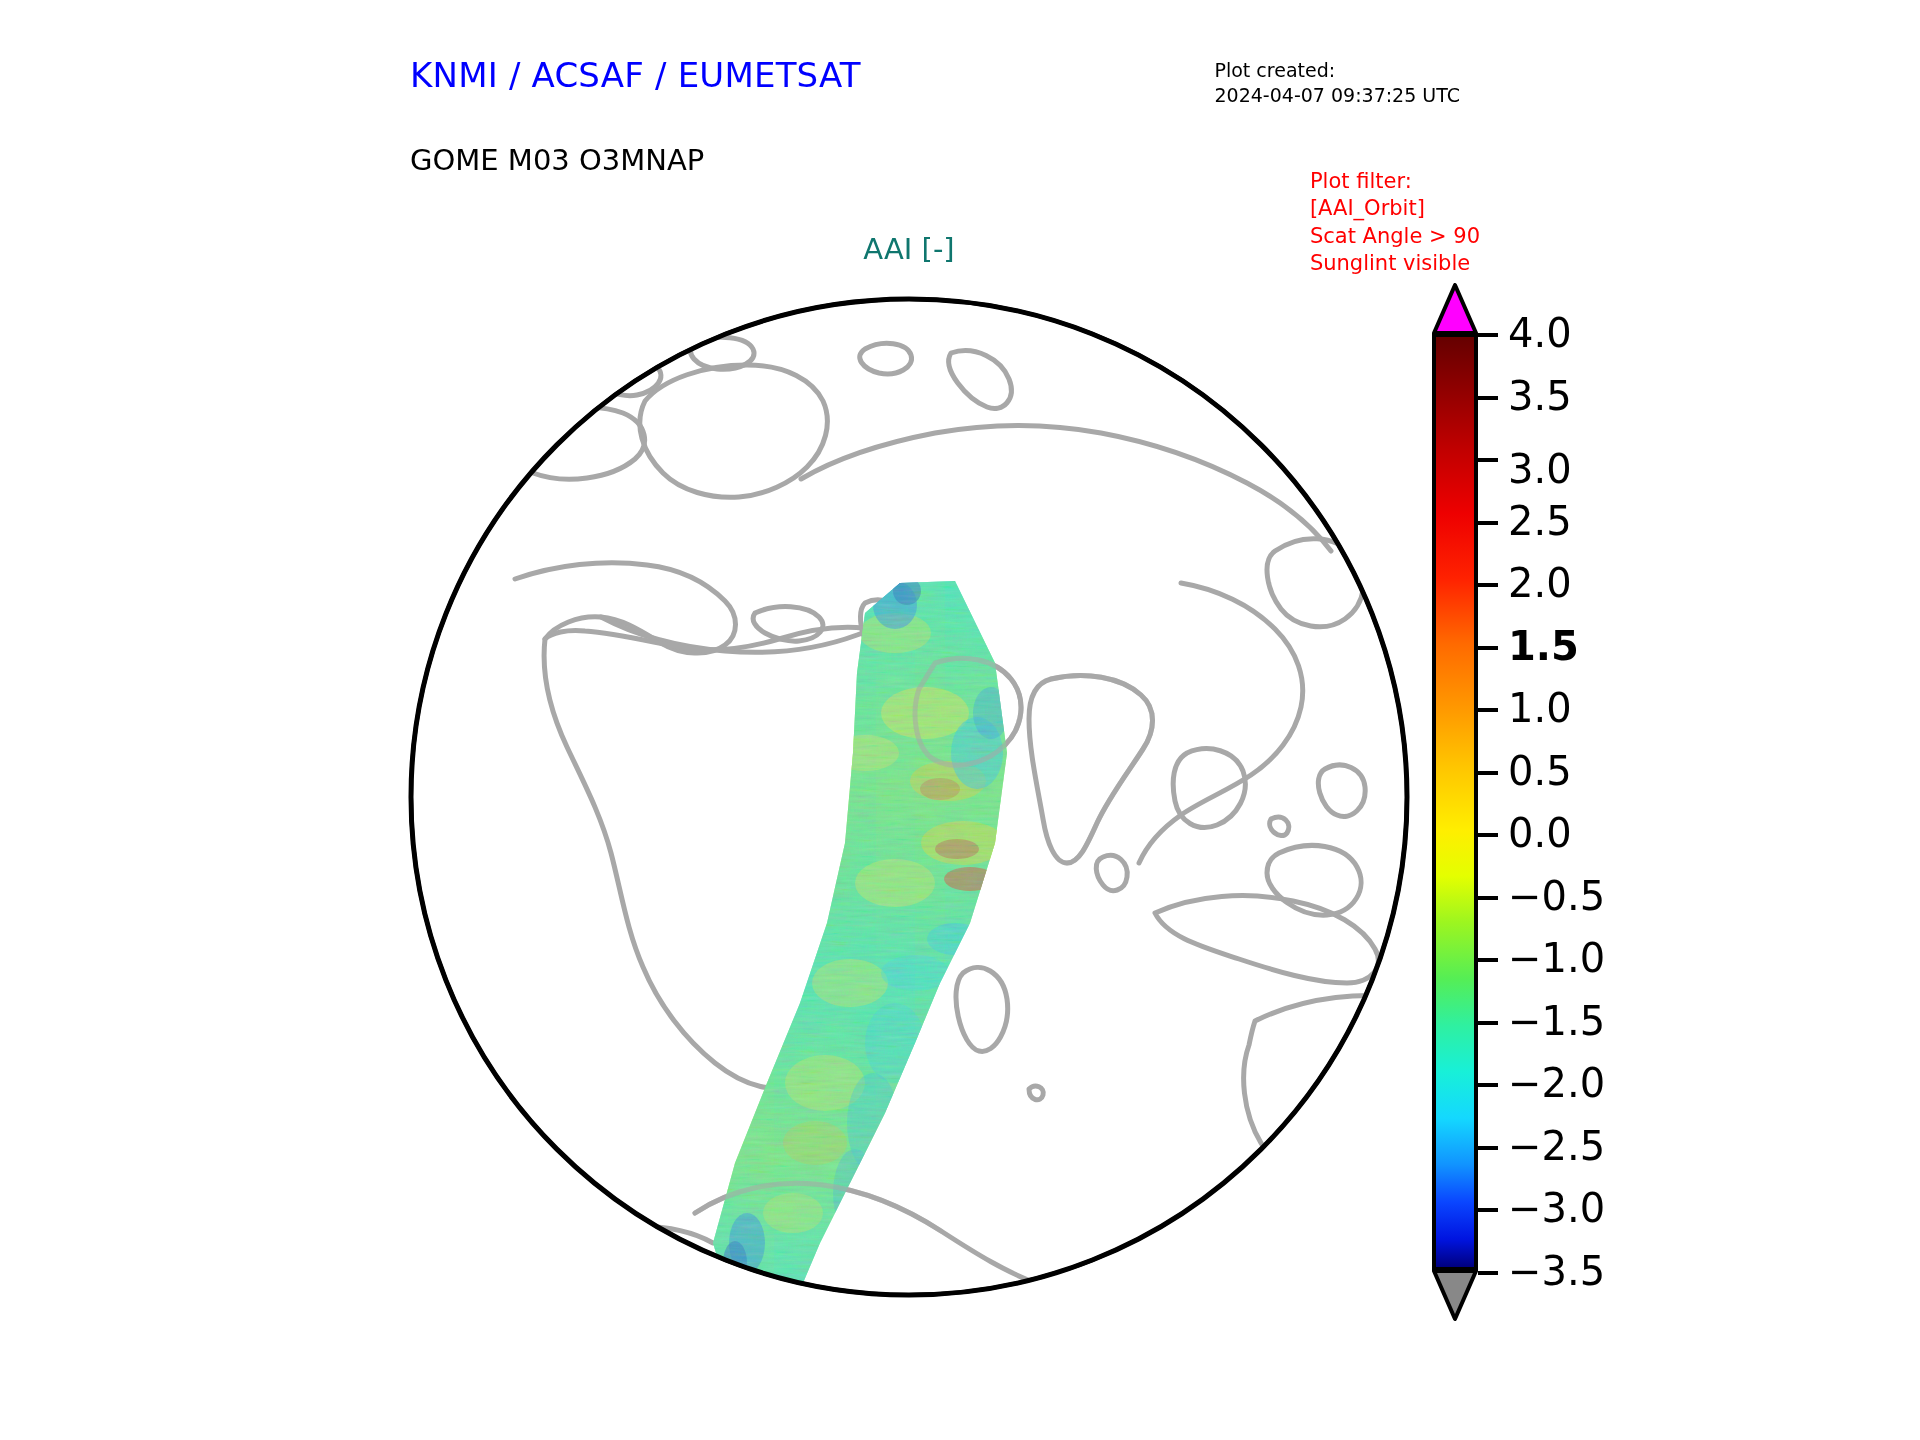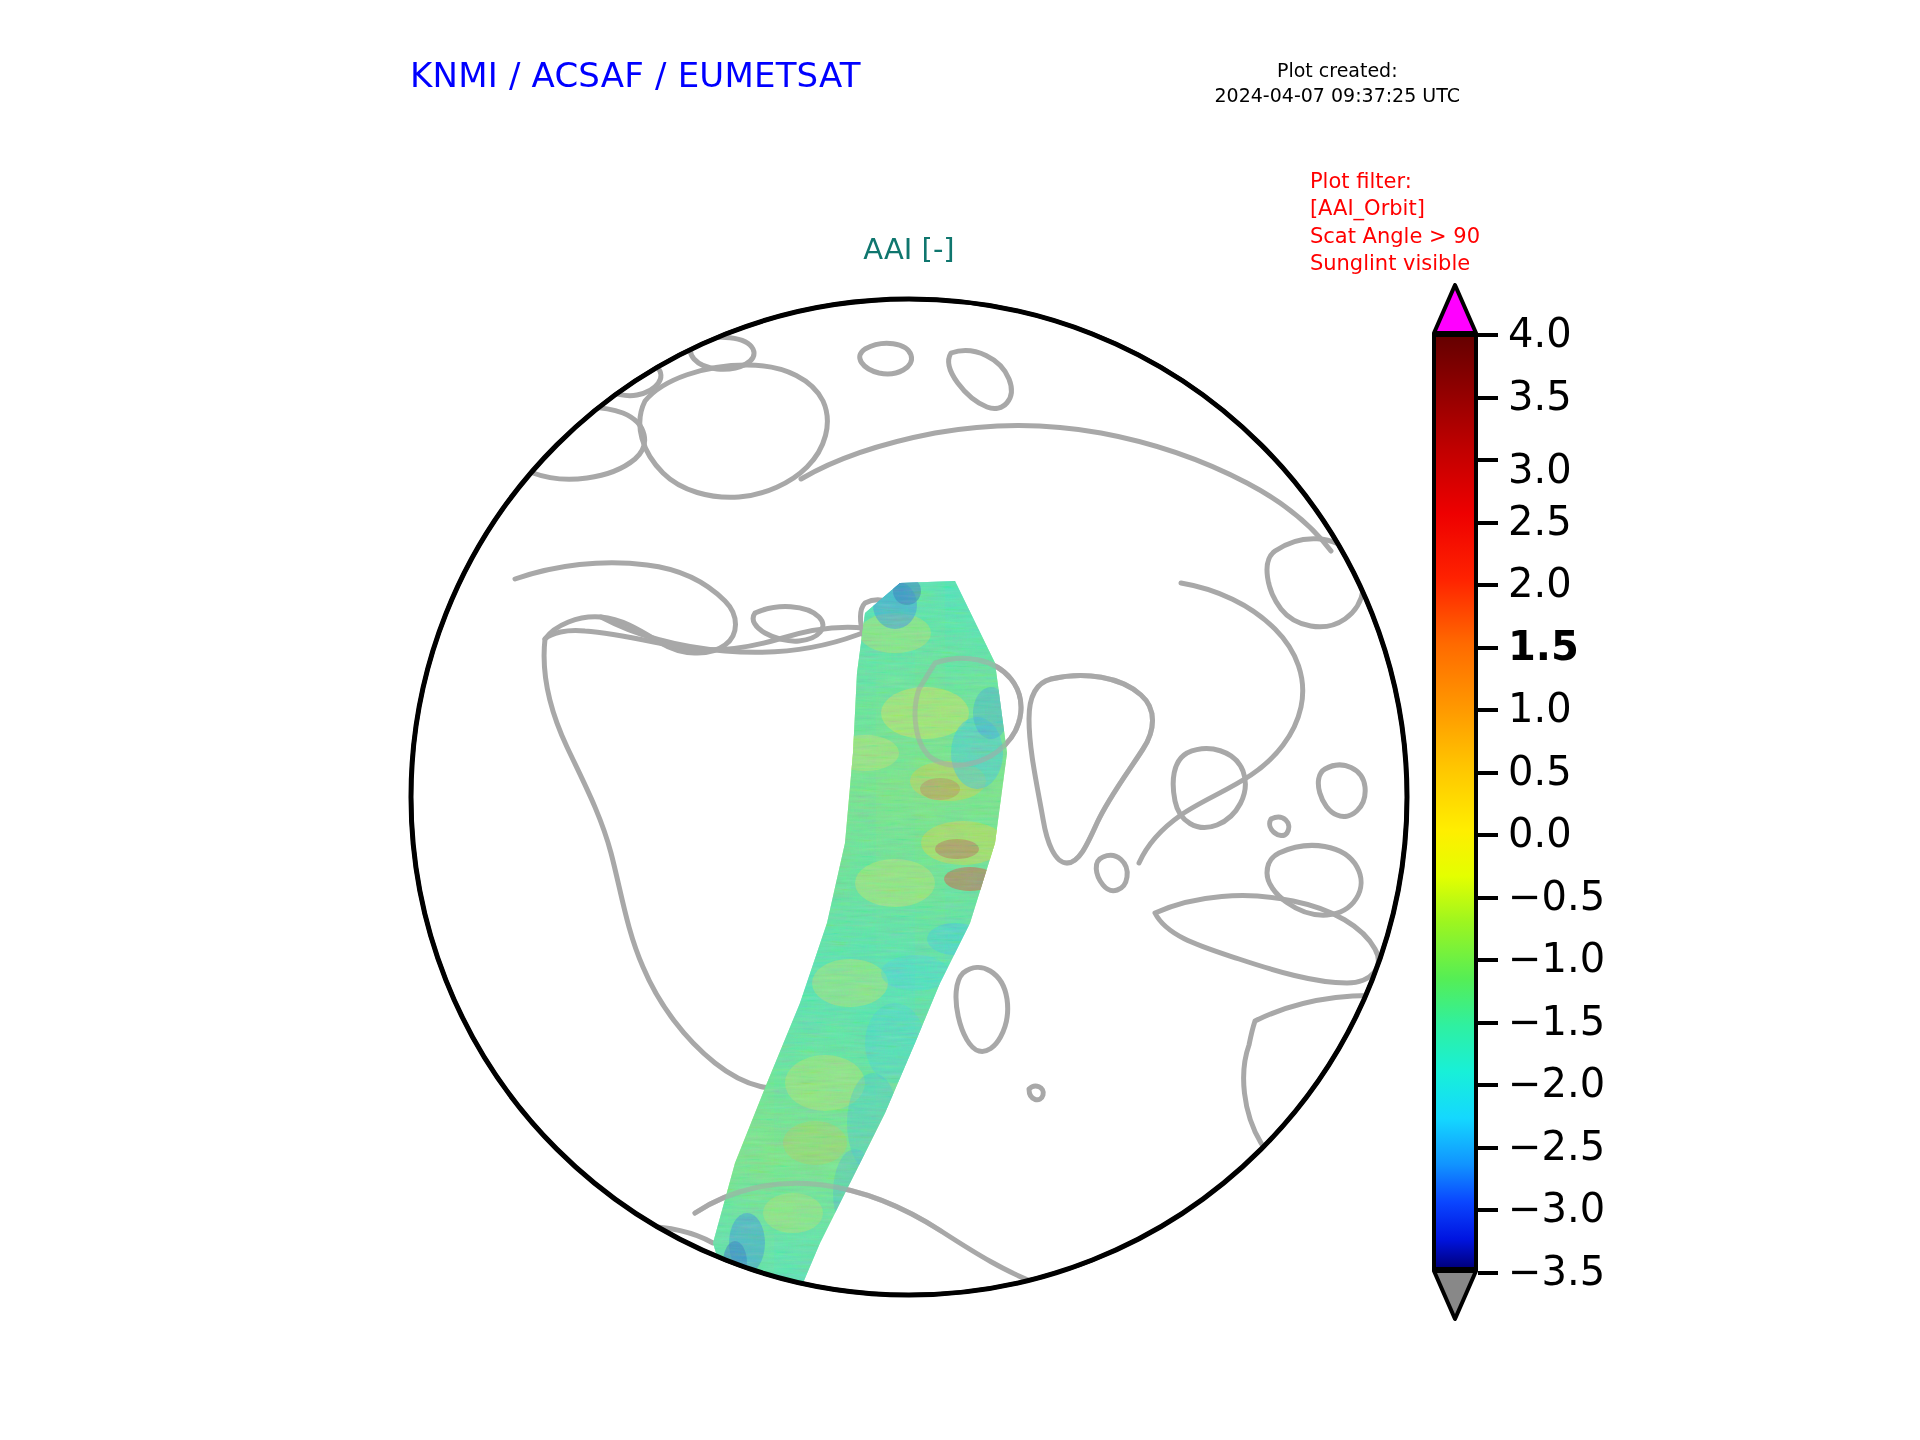--- a/index.html
+++ b/index.html
@@ -25,21 +25,21 @@
     font-size: 34px;
     color: #0000ff;
     white-space: nowrap;
     letter-spacing: 0.2px;
   }
 
   #plot-created-block {
     position: absolute;
     right: 460px;
     top: 58px;
-    text-align: center;
+    text-align: left;
     font-size: 19px;
     line-height: 1.32;
     color: #000000;
     white-space: nowrap;
   }
 
   #product-title-block {
     position: absolute;
     left: 410px;
     top: 140px;
@@ -176,20 +176,21 @@
 <body>
 
 <div id="header-institutions">KNMI / ACSAF / EUMETSAT</div>
 
 <div id="plot-created-block">
   <div>Plot created:</div>
   <div>2024-04-07 09:37:25 UTC</div>
 </div>
 
 <div id="product-title-block">
+  <div>GOME M03 O3MNAP</div>
 </div>
 
 <div id="variable-title" style="left: 395px; width: 1028px; text-align: center;">AAI [-]</div>
 
 <div id="plot-filter-block">
   <div>Plot filter:</div>
   <div>[AAI_Orbit]</div>
   <div>Scat Angle &gt; 90</div>
   <div>Sunglint visible</div>
 </div>

